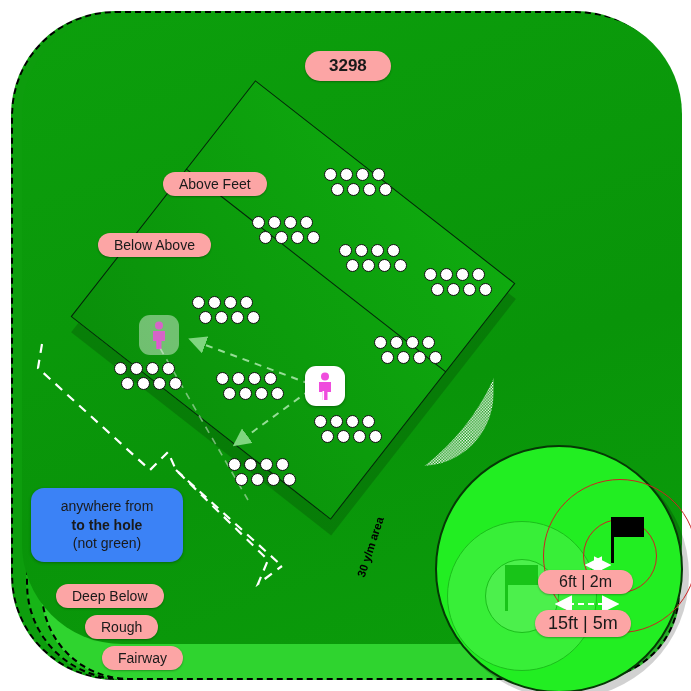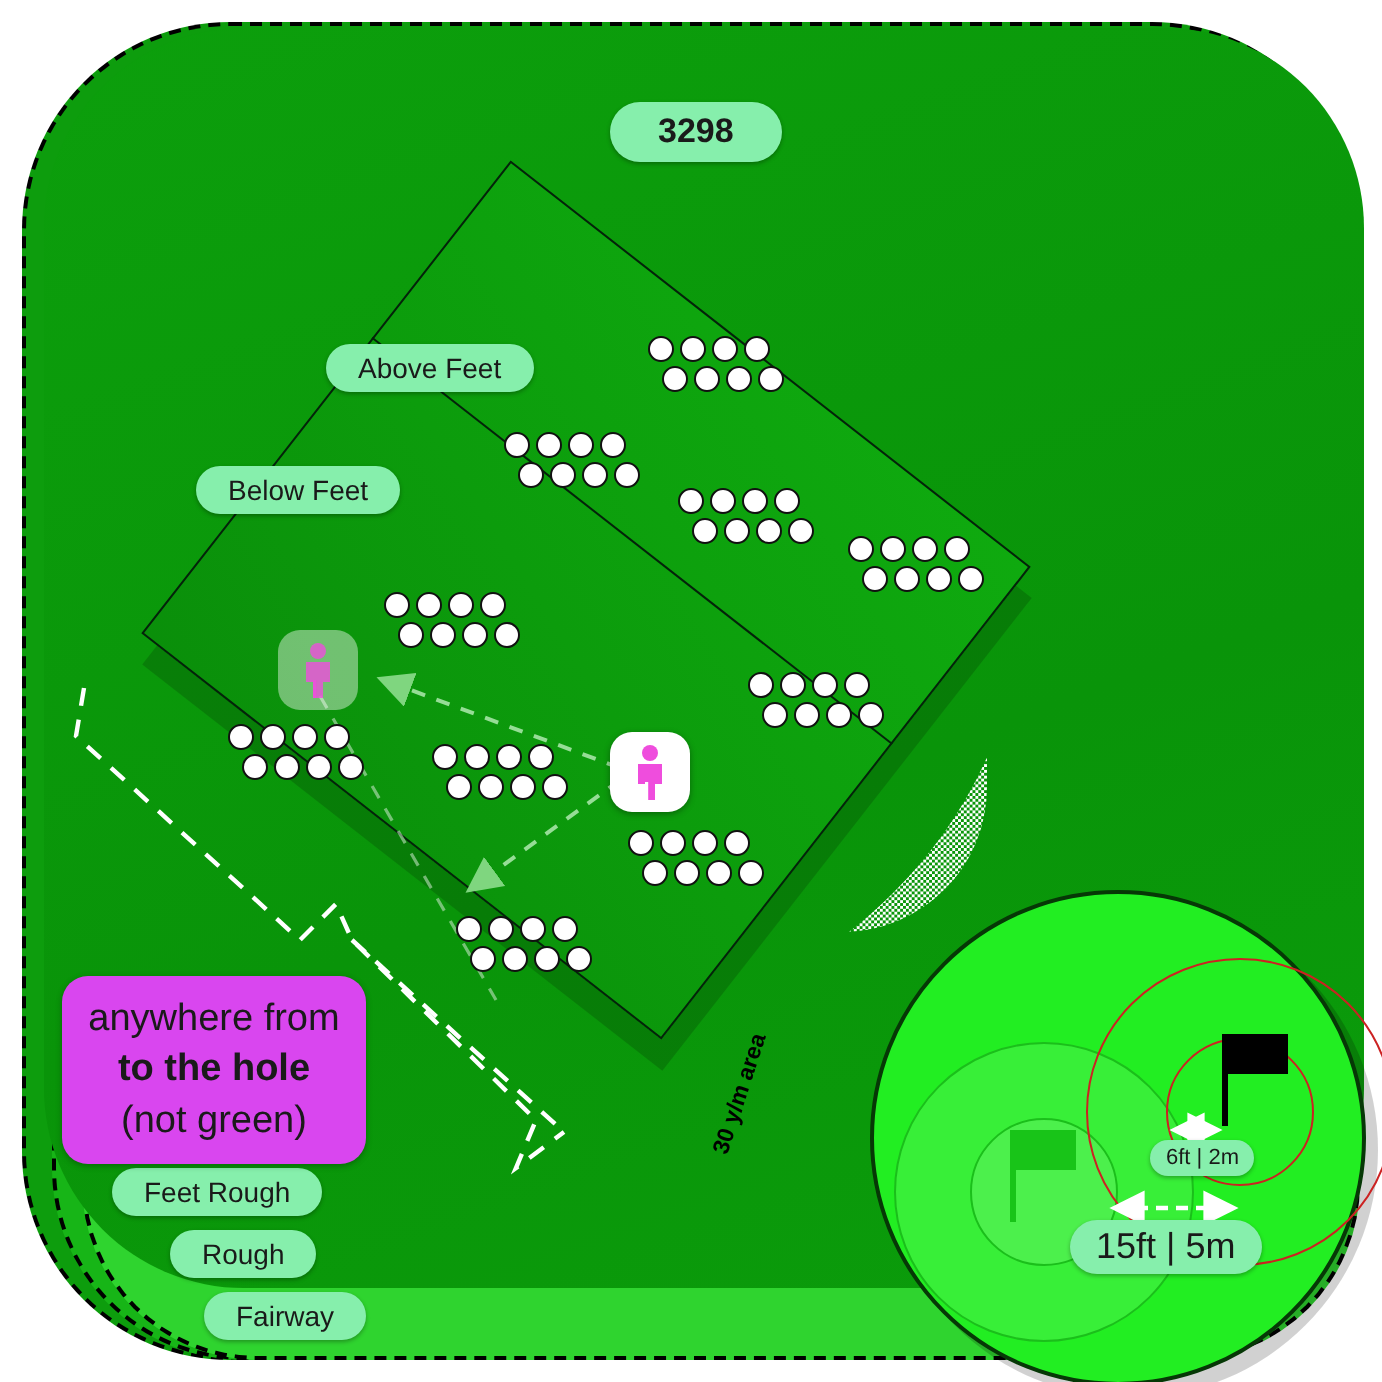--- a/index.html
+++ b/index.html
@@ -158,54 +158,54 @@
     align-items: center;
     justify-content: center;
   }
   #player-current { background: #ffffff; box-shadow: 0 1px 3px rgba(0,0,0,0.35); }
   #player-previous { background: rgba(255,255,255,0.42); }
   .player svg { display: block; }
 
   
   .pill {
     position: absolute;
-    background: #86efac;
+    background: #fca5a5;
     border-radius: 16px;
     padding: 4px 16px;
     font-size: 14px;
     color: #1a1a1a;
     white-space: nowrap;
     box-shadow: 0 1px 2px rgba(0,0,0,0.3);
     text-align: right;
   }
   #title-badge {
     left: 305px; top: 51px;
     font-size: 17px;
     font-weight: bold;
     padding: 5px 24px;
     border-radius: 18px;
   }
   #label-above-feet { left: 163px; top: 172px; }
   #label-below-feet { left: 98px; top: 233px; }
   #label-deep-rough { left: 56px; top: 584px; }
   #label-rough      { left: 85px; top: 615px; }
   #label-fairway    { left: 102px; top: 646px; }
-  #label-dist-6ft   { left: 575px; top: 570px; padding: 3px 8px; font-size: 11px; }
+  #label-dist-6ft   { left: 538px; top: 570px; padding: 3px 21px; font-size: 16px; }
   #label-dist-15ft  { left: 535px; top: 610px; padding: 3px 13px; font-size: 18px; }
 
   
   #distance-callout {
     position: absolute;
     left: 31px; top: 488px;
     width: 132px;
-    background: #d946ef;
+    background: #3b82f6;
     border-radius: 13px;
     padding: 9px 10px;
     text-align: center;
-    font-size: 19px;
+    font-size: 14px;
     line-height: 1.33;
     color: #1a1a1a;
     box-shadow: 0 1px 3px rgba(0,0,0,0.3);
   }
   #distance-callout .strong { font-weight: bold; }
 
   
   #label-hatch-area {
     position: absolute;
     left: 355px; top: 575px;
@@ -457,23 +457,23 @@
         <path d="M 8 0 L 0 4 L 8 8 z" fill="#ffffff"></path>
       </marker>
     </defs>
     <line x1="588" y1="565" x2="608" y2="565" stroke="#ffffff" stroke-width="2.2" marker-start="url(#arrowWstart)" marker-end="url(#arrowW)"></line>
     <line x1="558" y1="604" x2="616" y2="604" stroke="#ffffff" stroke-width="2.2" stroke-dasharray="6 4" marker-start="url(#arrowWstart)" marker-end="url(#arrowW)"></line>
   </svg>
 
   <div class="pill" id="title-badge">3298</div>
 
   <div class="pill" id="label-above-feet">Above Feet</div>
-  <div class="pill" id="label-below-feet">Below Feet</div>
-
-  <div class="pill" id="label-deep-rough">Feet Rough</div>
+  <div class="pill" id="label-below-feet">Below Above</div>
+
+  <div class="pill" id="label-deep-rough">Deep Below</div>
   <div class="pill" id="label-rough">Rough</div>
   <div class="pill" id="label-fairway">Fairway</div>
 
   <div class="pill" id="label-dist-6ft">6ft | 2m</div>
   <div class="pill" id="label-dist-15ft">15ft | 5m</div>
 
   <div id="distance-callout">
     <div>anywhere from</div>
     <div class="strong">to the hole</div>
     <div>(not green)</div>

